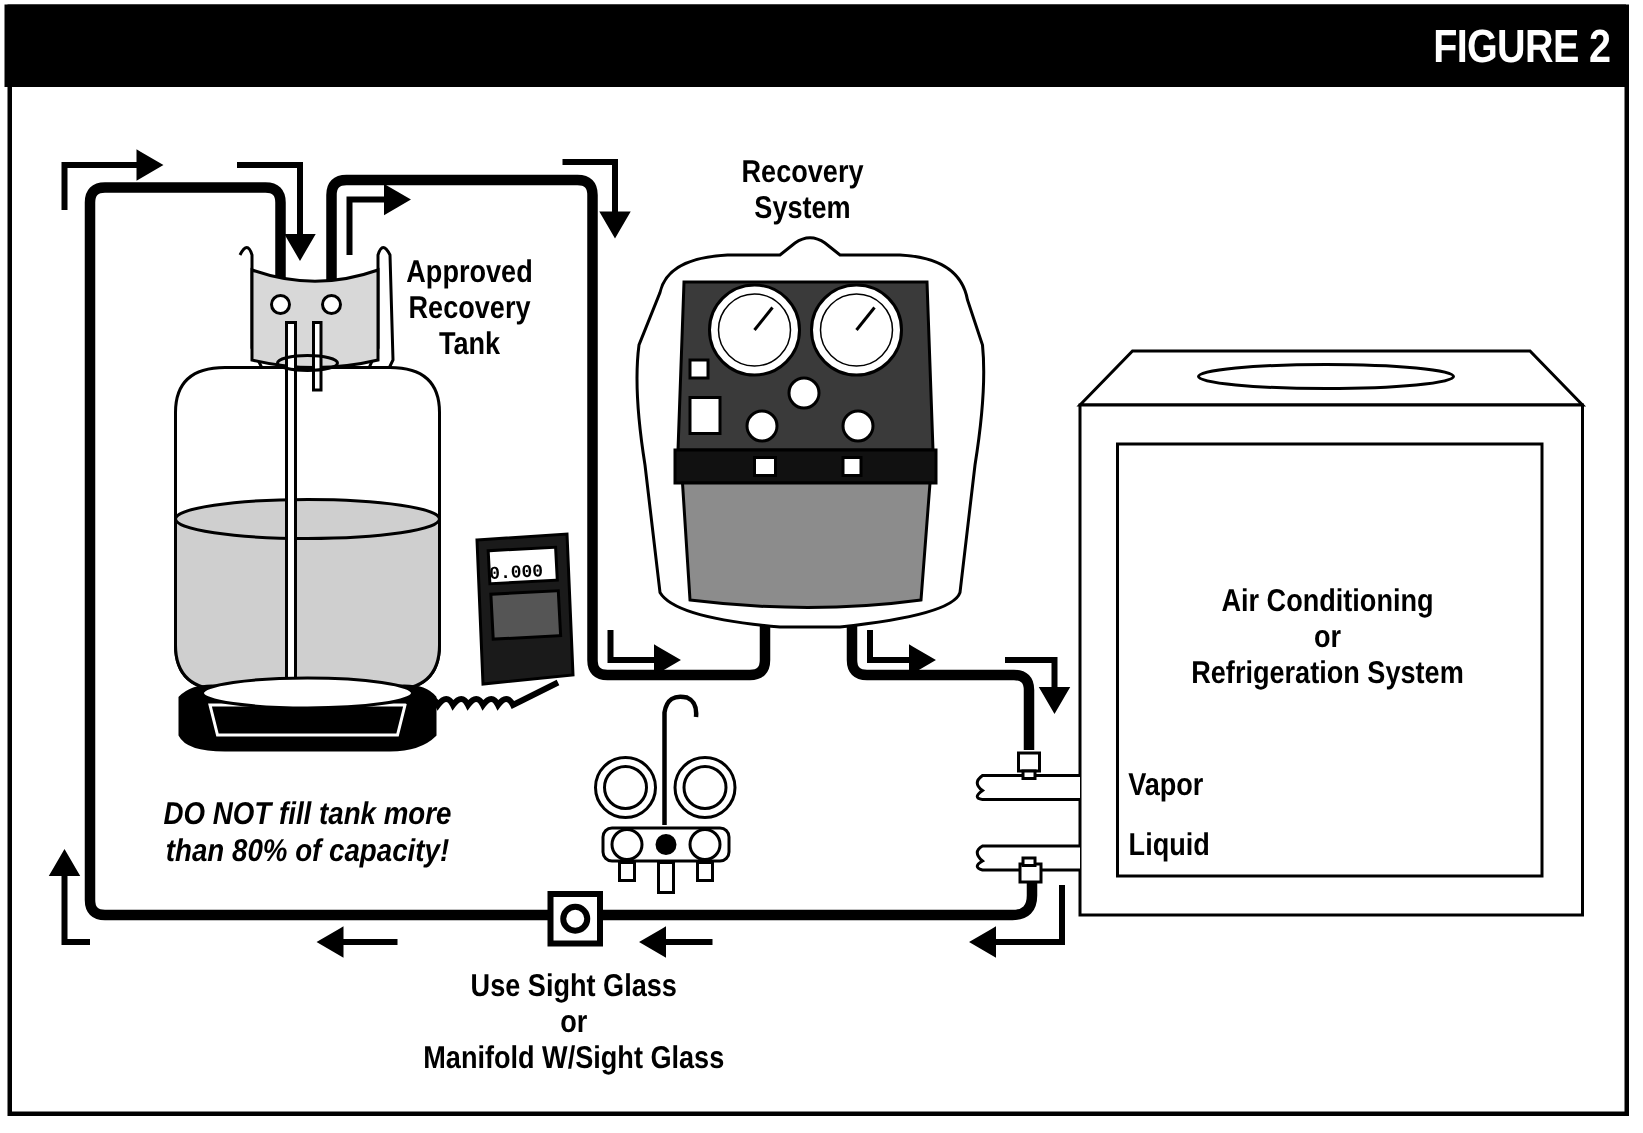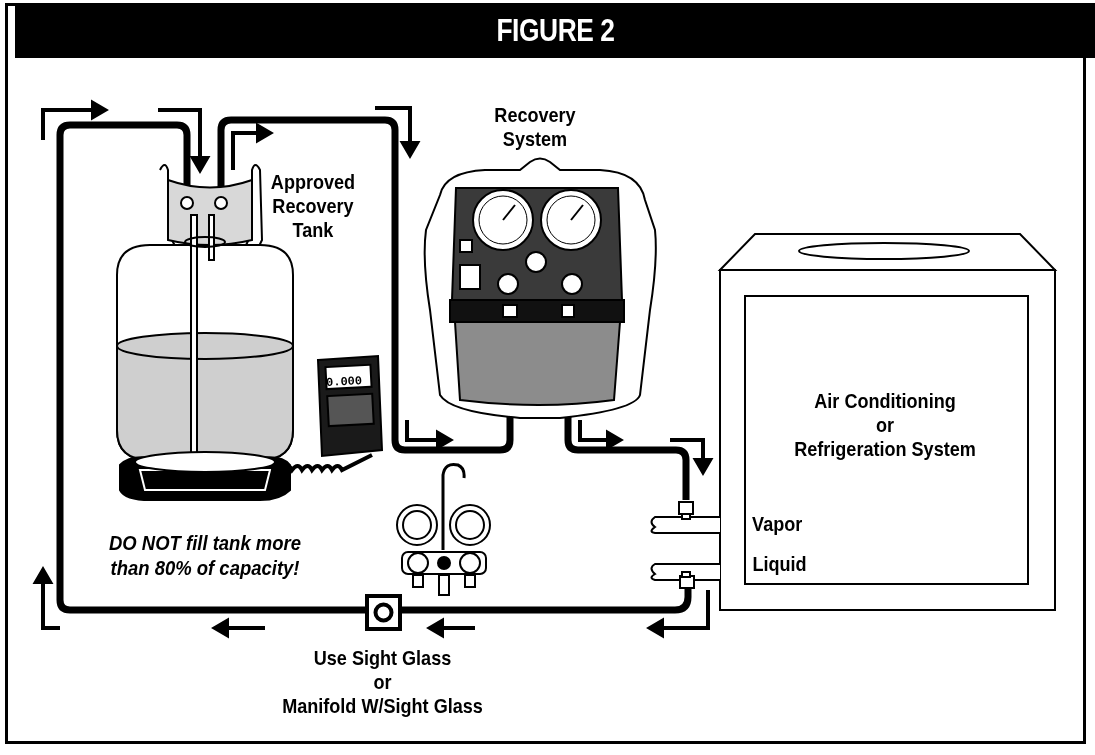--- a/index.html
+++ b/index.html
@@ -1,18 +1,18 @@
 <!DOCTYPE html>
 <html><head>
 <meta charset="utf-8">
 <style>
   html, body { margin:0; padding:0; background:#fff; }
   body { width:1095px; height:755px; position:relative; overflow:hidden; font-family:"Liberation Sans", sans-serif; }
   .frame { position:absolute; left:5px; top:3px; width:1081px; height:741px; border:3px solid #000; box-sizing:border-box; background:#fff; }
-  .titlebar { position:absolute; left:15px; top:3px; width:1081px; height:55px; background:#000; display:flex; align-items:center; justify-content:center; }
+  .titlebar { position:absolute; left:3px; top:3px; width:1081px; height:55px; background:#000; display:flex; align-items:center; justify-content:flex-end; }
   .titlebar span { color:#fff; font-weight:bold; font-size:31px; letter-spacing:-0.5px; transform:scaleX(0.85); display:inline-block; }
   svg.diagram { position:absolute; left:0; top:0; }
   .lbl { position:absolute; font-weight:bold; color:#000; text-align:center; line-height:24px; font-size:21px; transform-origin:center; }
   .lbl.narrow { transform:scaleX(0.86); }
   .warn { position:absolute; left:70px; top:530px; width:270px; font-weight:bold; font-style:italic; font-size:21px; line-height:25px; text-align:center; transform:scaleX(0.88); }
 </style>
 </head>
 <body>
 
 <div class="frame"></div>

